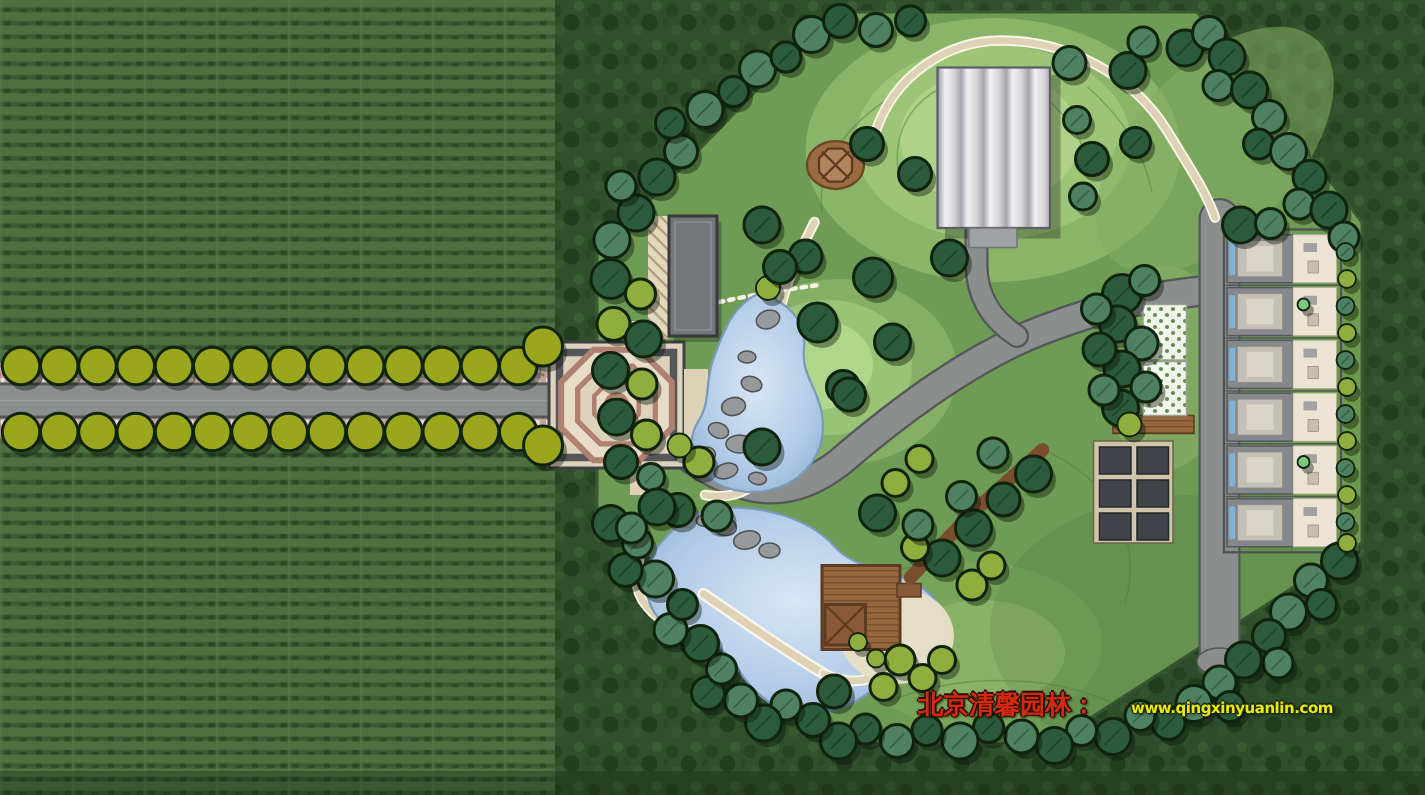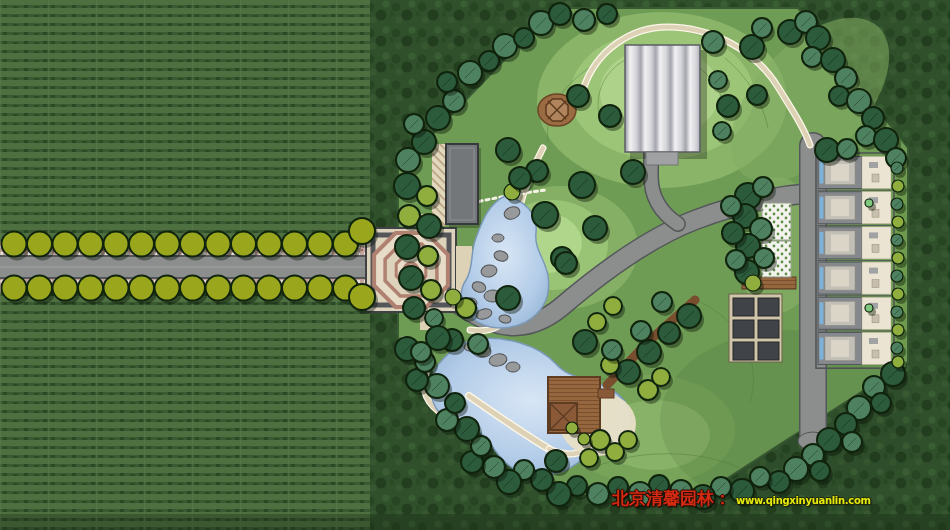--- a/index.html
+++ b/index.html
@@ -1,20 +1,20 @@
 <!DOCTYPE html>
 <html style="--wm_brand: #d42a12; --wm_site: #e6ea0e; --field: #4e7040; --forest: #30502c; --park_lawn: #6f9c55; --road: #8b8e8c; --road_edge: #54575a; --path_tan: #ddd2b5; --path_light: #fbf6e8; --pond: #a6c3e2; --outline: #10230d; --tree_dark: #2c5b3c; --tree_mid: #4e8160; --tree_yellow: #8fae3e; --tree_light: #7fc97f; --avenue_tree: #9aa61c; --plaza_fill: #ddd3bd; --plaza_ring: #b08070; --deck_brown: #8a5a38; --deck_dark: #5e3c22; --rock: #97999b; --roof_gray: #85888d; --court_cream: #ece4d2; --court_blue: #7fb2d8; --hedge: #6d9a4c;"><head>
 <meta charset="utf-8">
 <style>
   html,body{margin:0;padding:0;background:#222;}
   .stage{position:relative;width:950px;height:530px;overflow:hidden;
          font-family:"DejaVu Sans","Liberation Sans",sans-serif;background:#4e7040;}
   .stage svg{position:absolute;left:0;top:0;display:block;}
-  .watermark{position:absolute;left:612px;top:487px;white-space:nowrap;
-             font-weight:bold;display:flex;align-items:baseline;gap:5px;}
+  .watermark{position:absolute;left:612px;top:458px;white-space:nowrap;
+             font-weight:bold;display:flex;align-items:baseline;gap:23px;}
   .wm-brand{font-size:17px;color:var(--wm_brand,#d42a12);
     text-shadow:1px 0 0 #2a0d04,-1px 0 0 #2a0d04,0 1px 0 #2a0d04,0 -1px 0 #2a0d04,1px 1px 2px #000;}
   .wm-site{font-size:10px;letter-spacing:-0.3px;color:var(--wm_site,#e6ea0e);
     text-shadow:1px 0 0 #20280a,-1px 0 0 #20280a,0 1px 0 #20280a,0 -1px 0 #20280a,1px 1px 2px #000;}
 </style>
 </head>
 <body>
 
 <div class="stage">
 <svg width="950" height="530" viewBox="0 0 950 530">

